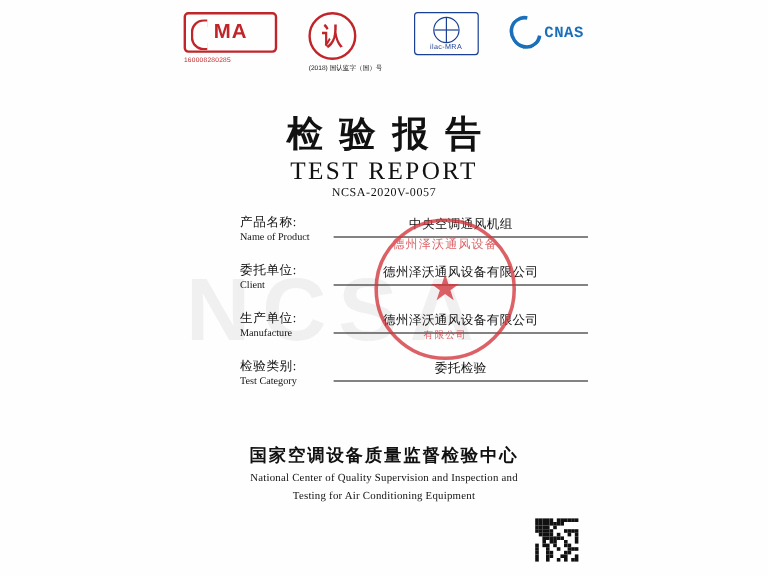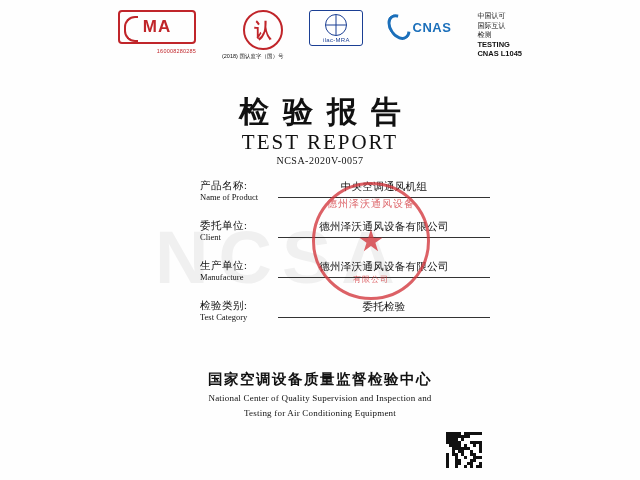--- a/index.html
+++ b/index.html
@@ -29,21 +29,21 @@
     width: 640px;
     height: 68px;
     display: flex;
     justify-content: center;
     align-items: flex-start;
     gap: 26px;
   }
   .logo-block {
     display: flex;
     flex-direction: column;
-    align-items: flex-end;
+    align-items: flex-start;
     justify-content: flex-start;
   }
 
   
   .cma-mark {
     width: 74px;
     height: 30px;
     border: 2px solid #c0252a;
     border-radius: 4px;
     color: #c0252a;
@@ -163,21 +163,21 @@
   }
   .cnas-swoosh {
     width: 22px;
     height: 22px;
     border-radius: 50%;
     border: 3px solid #1b6fba;
     border-right-color: transparent;
     transform: rotate(-35deg);
   }
   .cnas-text {
-    font-family: Liberation Sans, sans-serif;
+    font-family: Liberation Mono, monospace;
     font-size: 13px;
     font-weight: bold;
     color: #1b6fba;
     letter-spacing: 0.5px;
   }
 
   
   .cnas-info {
     font-family: "Liberation Sans", sans-serif;
     font-size: 7px;
@@ -422,29 +422,20 @@
       </div>
     </div>
 
     <div class="logo-block">
       <div class="cnas-mark">
         <div class="cnas-swoosh"></div>
         <div class="cnas-text">CNAS</div>
       </div>
     </div>
 
-    <div class="logo-block">
-      <div class="cnas-info">
-        <div class="cn">中国认可</div>
-        <div class="cn">国际互认</div>
-        <div class="cn">检测</div>
-        <div class="en">TESTING</div>
-        <div class="en">CNAS L1045</div>
-      </div>
-    </div>
 
   </div>
 
   <div class="watermark">NCSA</div>
 
   <div class="title-cn">检验报告</div>
   <div class="title-en">TEST REPORT</div>
   <div class="report-no">NCSA-2020V-0057</div>
 
   <div class="fields">

